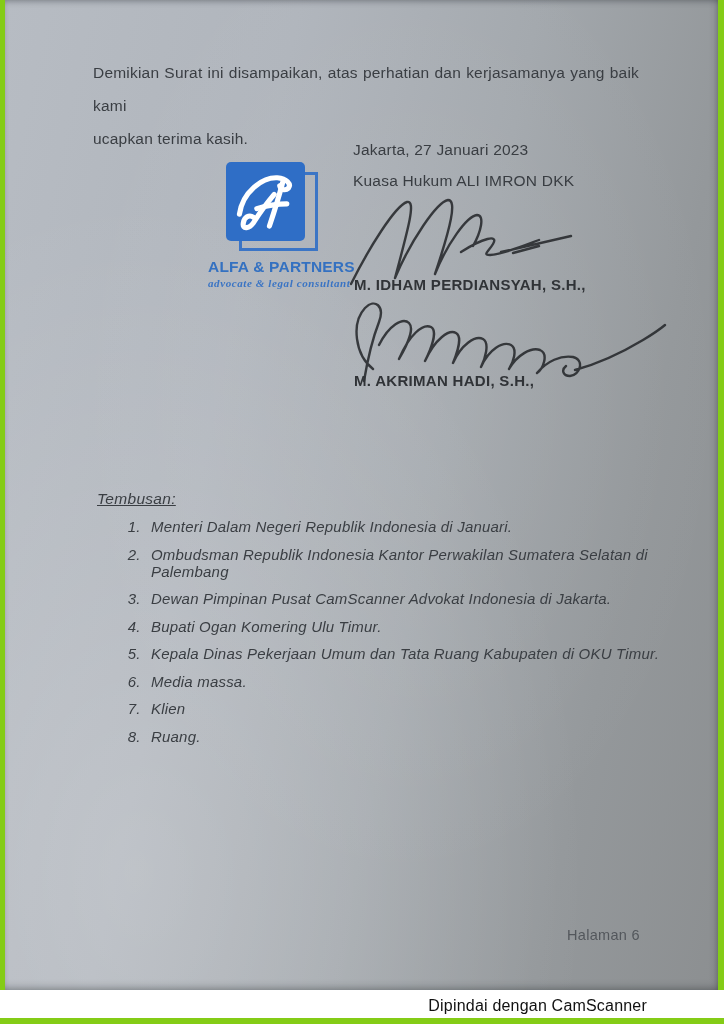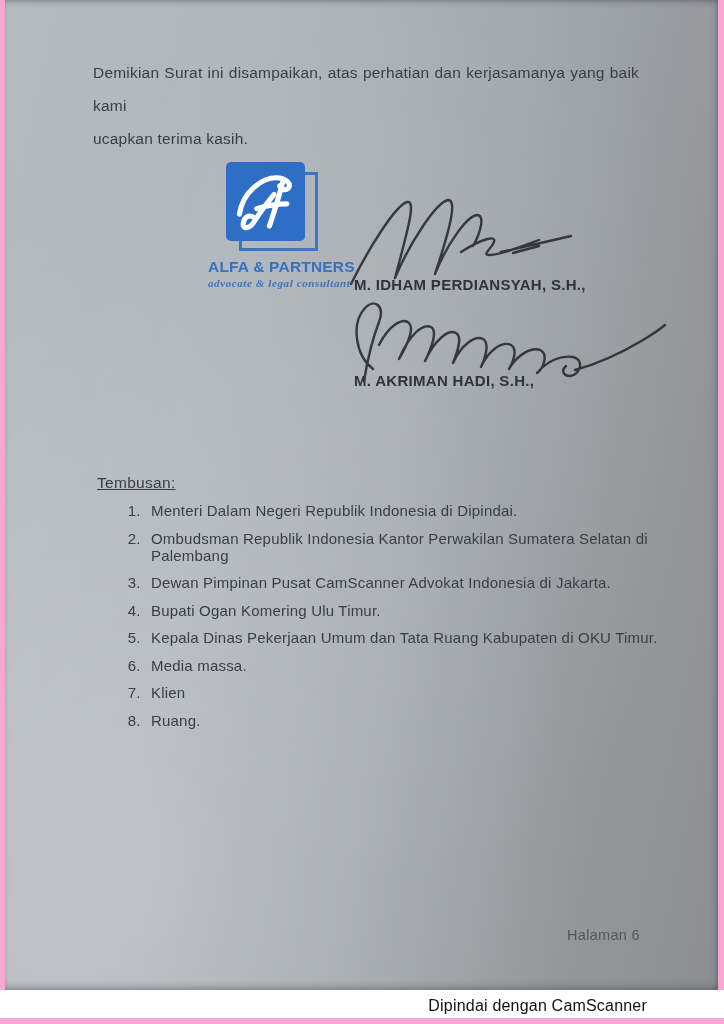--- a/index.html
+++ b/index.html
@@ -1,18 +1,18 @@
 <!DOCTYPE html>
 <html><head>
 <meta charset="utf-8">
 <style>
   * { margin: 0; padding: 0; box-sizing: border-box; }
   html, body { width: 724px; height: 1024px; background: #ffffff; overflow: hidden;
     font-family: "Liberation Sans", sans-serif; }
-  .page { position: relative; width: 724px; height: 1024px; background: #f9a8d4; }
+  .page { position: relative; width: 724px; height: 1024px; background: #84cc16; }
 
   
   .scan {
     position: absolute; left: 5px; top: 0; width: 713px; height: 990px;
     background:
       radial-gradient(ellipse at 18% 88%, rgba(255,255,255,0.20), rgba(255,255,255,0) 55%),
       radial-gradient(ellipse at 55% 40%, rgba(255,255,255,0.07), rgba(0,0,0,0) 60%),
       linear-gradient(102deg, #b7bcc3 0%, #b0b5bc 32%, #a3a8ad 58%, #94989b 80%, #8c8f91 100%);
     box-shadow: inset 0 4px 6px -3px rgba(40,44,50,0.45), inset -3px -5px 9px -4px rgba(40,44,48,0.5);
     color: #3c4045;
@@ -47,22 +47,22 @@
     background: #2f6ec6; border-radius: 5px; }
   .logo-square svg { position: absolute; left: 0; top: 0; }
   .logo-square svg path { fill: none; stroke: #ffffff; stroke-width: 6.5;
     stroke-linecap: round; stroke-linejoin: round; }
   .firm-name { margin-top: 4px; font-size: 15.5px; font-weight: bold; color: #3471c1;
     letter-spacing: 0.2px; white-space: nowrap; }
   .tagline { font-family: "Liberation Serif", serif; font-style: italic; font-weight: bold;
     font-size: 11px; color: #3a74c4; letter-spacing: 0.6px; white-space: nowrap; margin-top: 1px; }
 
   
-  .tembusan { position: absolute; left: 92px; top: 474px; width: 580px;
-    color: #3a3e43; }
+  .tembusan { position: absolute; left: 92px; top: 490px; width: 580px;
+    font-style: italic; color: #3a3e43; }
   .tembusan-heading { font-size: 15.5px; text-decoration: underline;
     letter-spacing: 0.3px; margin-bottom: 10px; }
   .tembusan ol { margin-left: 24px; padding-left: 24px; font-size: 15px; }
   .tembusan li { margin-bottom: 10.5px; padding-left: 6px; letter-spacing: 0.2px; }
 
   .page-number { position: absolute; left: 562px; top: 927px; font-size: 14.5px;
     color: #53575c; letter-spacing: 0.3px; text-align: right; }
 
   
   .footer-bar { position: absolute; left: 0; top: 990px; width: 724px; height: 28px;
@@ -74,20 +74,24 @@
 <body>
 
 <div class="page">
   <div class="scan">
 
     <div class="closing">
       <div class="l1">Demikian Surat ini disampaikan, atas perhatian dan kerjasamanya yang baik kami</div>
       <div class="l2">ucapkan terima kasih.</div>
     </div>
 
+    <div class="sig-block">
+      <div class="dateline">Jakarta, 27 Januari 2023</div>
+      <div class="role">Kuasa Hukum ALI IMRON DKK</div>
+    </div>
 
     <div class="logo">
       <div class="logo-mark">
         <div class="logo-outline"></div>
         <div class="logo-square">
           <svg width="79" height="79" viewBox="0 0 100 100" aria-hidden="true">
             <path d="M17 66 C21 38 46 19 65 20 C77 21 83 28 79 33 C75 37 69 35 68 30"></path>
             <path d="M72 25 C67 44 60 66 55 81"></path>
             <path d="M61 41 C51 53 41 67 36 75 C30 85 20 86 22 77 C23 70 29 66 35 70"></path>
             <path d="M39 59 C52 55 66 53 77 53"></path>
@@ -105,21 +109,21 @@
     <svg class="sig-svg sig2" width="360" height="85" viewBox="0 0 360 85" aria-hidden="true">
       <path d="M38 72 C20 58 16 26 30 11 C40 1 50 9 44 25 C37 43 33 60 29 84 M44 48 C54 28 68 20 74 26 C80 32 72 48 64 62 M64 62 C74 38 88 26 96 30 C103 34 96 52 90 64 M90 64 C100 42 114 32 121 36 C128 40 122 56 118 66 M118 66 C126 48 140 38 148 42 C155 46 150 62 146 70 M146 70 C154 52 168 44 176 48 C183 52 178 66 174 72 M174 72 C182 58 196 50 205 53 C214 57 208 72 202 76 M202 76 C212 64 226 58 238 60 C250 63 245 78 235 79 C228 79 226 73 231 69 M240 73 C262 67 288 55 308 43 C318 37 324 33 330 28"></path>
     </svg>
 
     <div class="signer-name name1">M. IDHAM PERDIANSYAH, S.H.,</div>
     <div class="signer-name name2">M. AKRIMAN HADI, S.H.,</div>
 
     <div class="tembusan">
       <div class="tembusan-heading">Tembusan:</div>
       <ol>
-        <li>Menteri Dalam Negeri Republik Indonesia di Dipindai.</li>
+        <li>Menteri Dalam Negeri Republik Indonesia di Januari.</li>
         <li>Ombudsman Republik Indonesia Kantor Perwakilan Sumatera Selatan di Palembang</li>
         <li>Dewan Pimpinan Pusat CamScanner Advokat Indonesia di Jakarta.</li>
         <li>Bupati Ogan Komering Ulu Timur.</li>
         <li>Kepala Dinas Pekerjaan Umum dan Tata Ruang Kabupaten di OKU Timur.</li>
         <li>Media massa.</li>
         <li>Klien</li>
         <li>Ruang.</li>
       </ol>
     </div>
 

